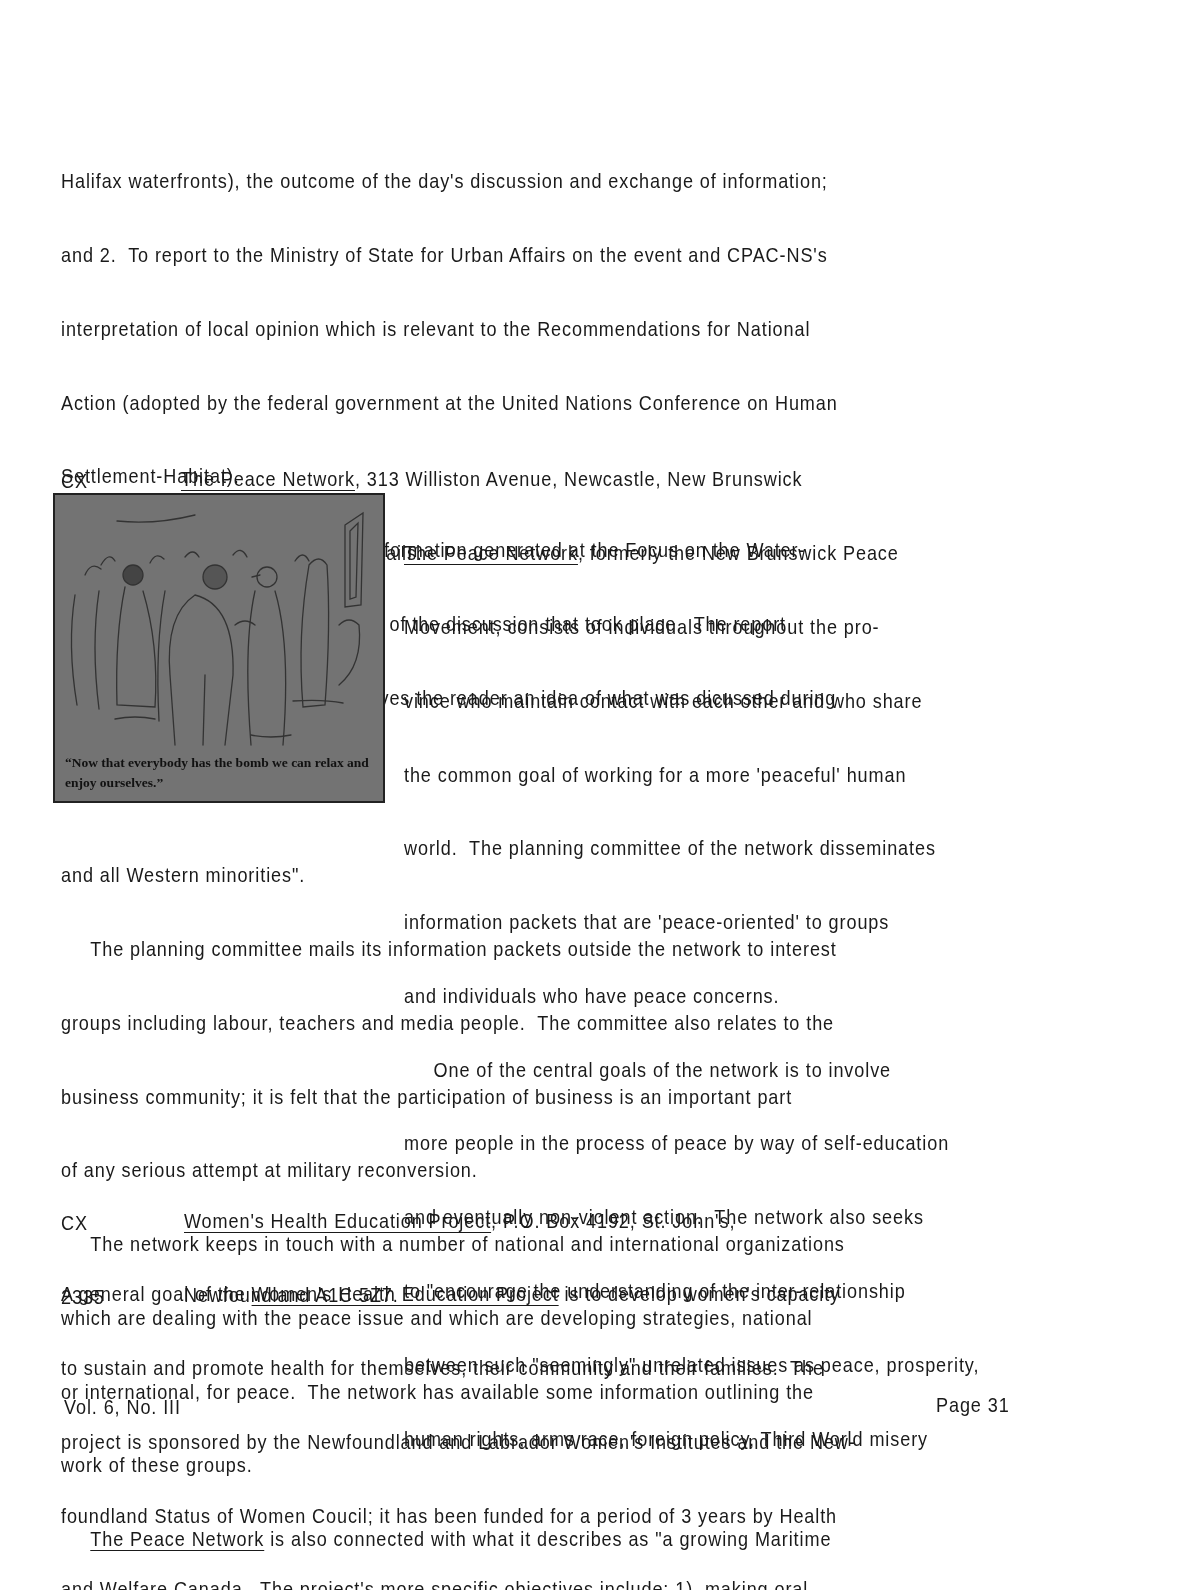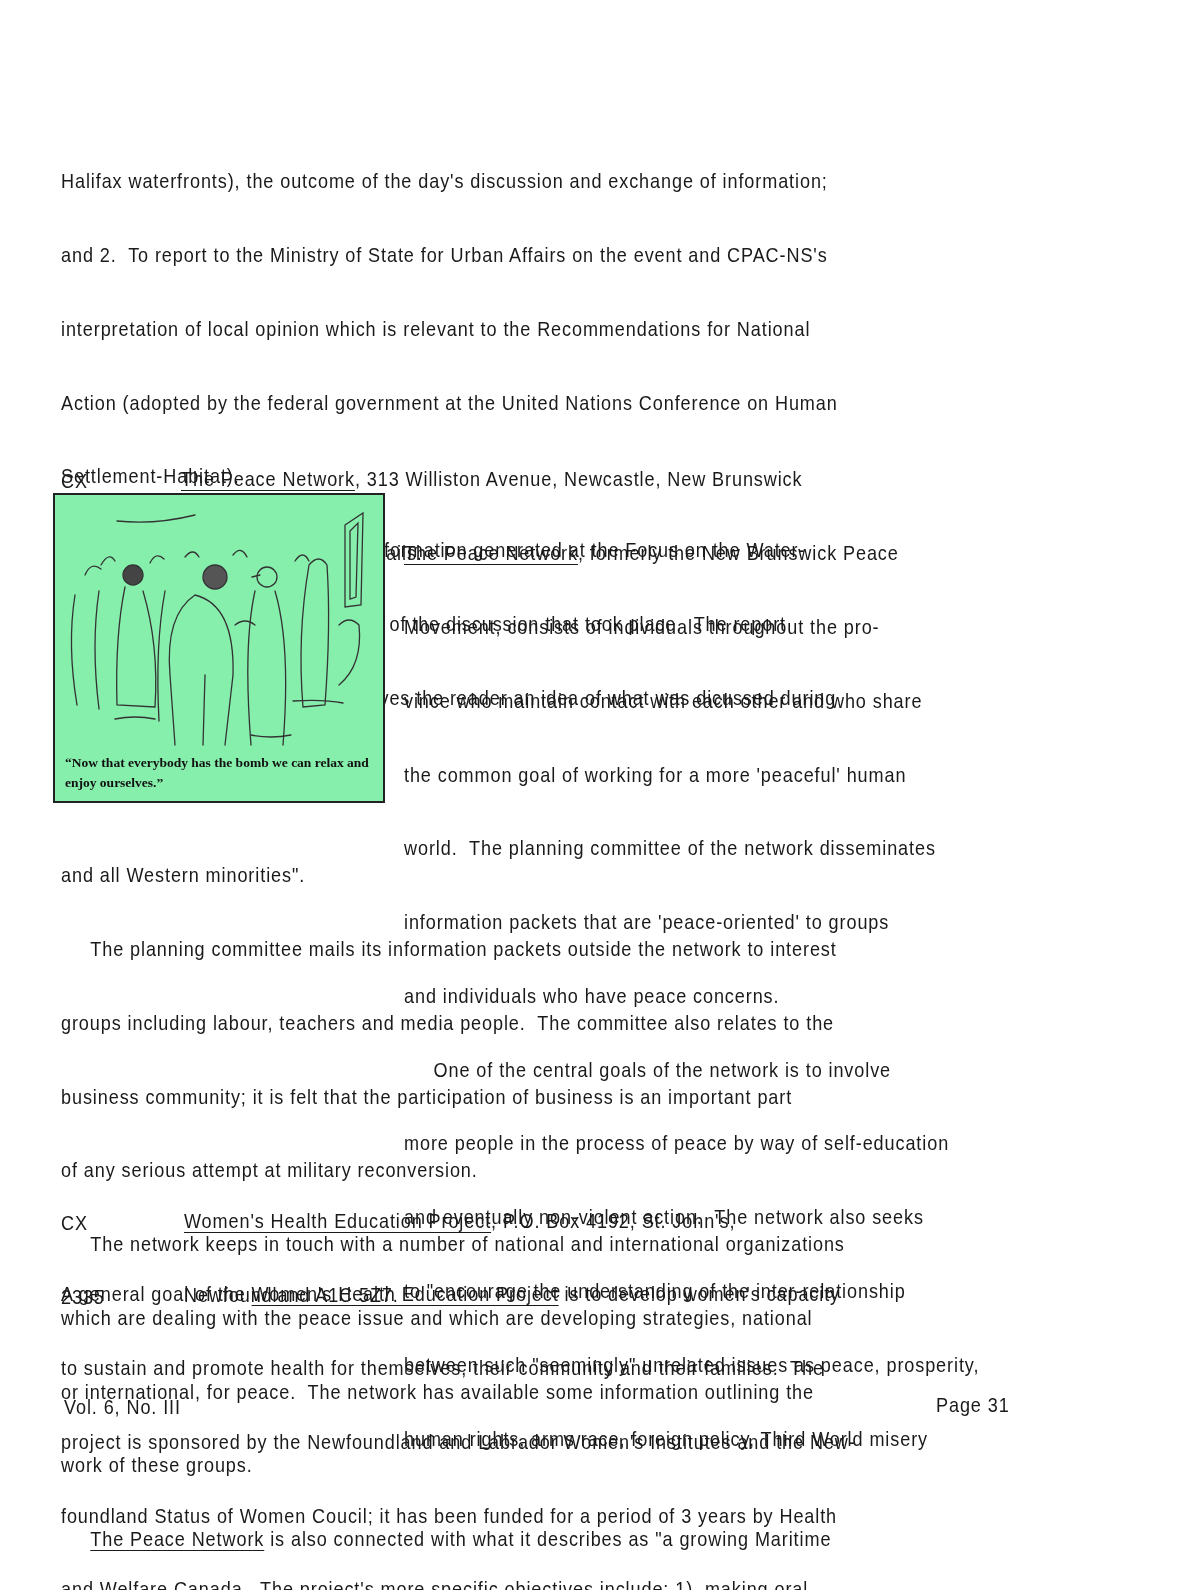--- a/index.html
+++ b/index.html
@@ -15,21 +15,21 @@
     letter-spacing: 1.05px;
     line-height: 24.6px;
     white-space: pre;
     transform: scaleX(0.86);
     transform-origin: left top;
   }
   .line { display: block; height: 24.6px; }
   .u { text-decoration: underline; text-underline-offset: 4px; text-decoration-thickness: 1px; }
   .cartoon-box {
     position: absolute; left: 53px; top: 493px; width: 332px; height: 310px;
-    border: 2px solid #222; box-sizing: border-box; background: #86efac;
+    border: 2px solid #222; box-sizing: border-box; background: #737373;
   }
   .caption {
     position: absolute; left: 10px; top: 258px; width: 320px;
     font-family: "Liberation Serif", "DejaVu Serif", serif;
     font-weight: bold; font-size: 13.5px; line-height: 20px; color: #111;
     white-space: normal;
   }
   svg.drawing { position: absolute; left: 0; top: 0; }
 </style>
 </head>

